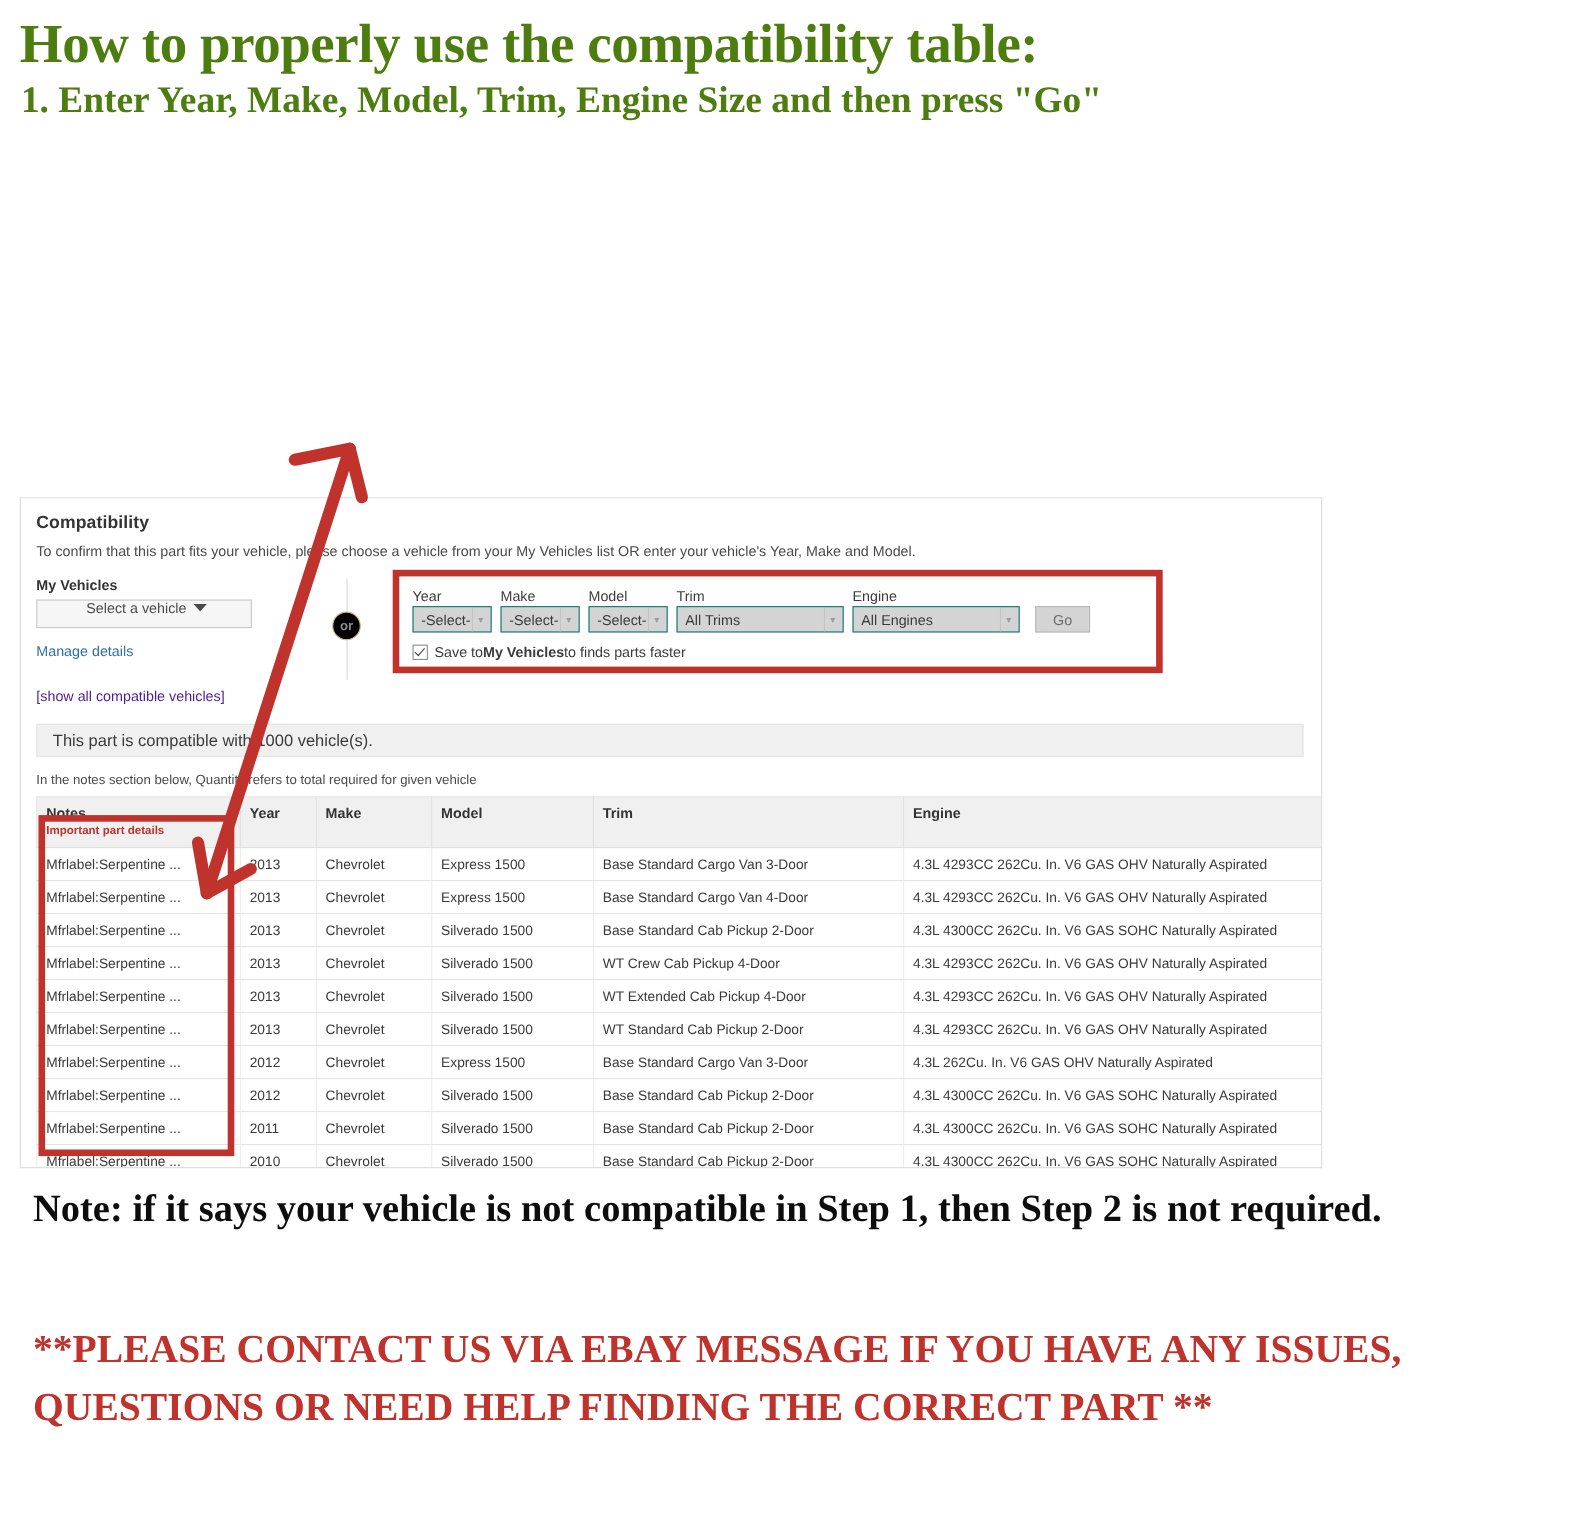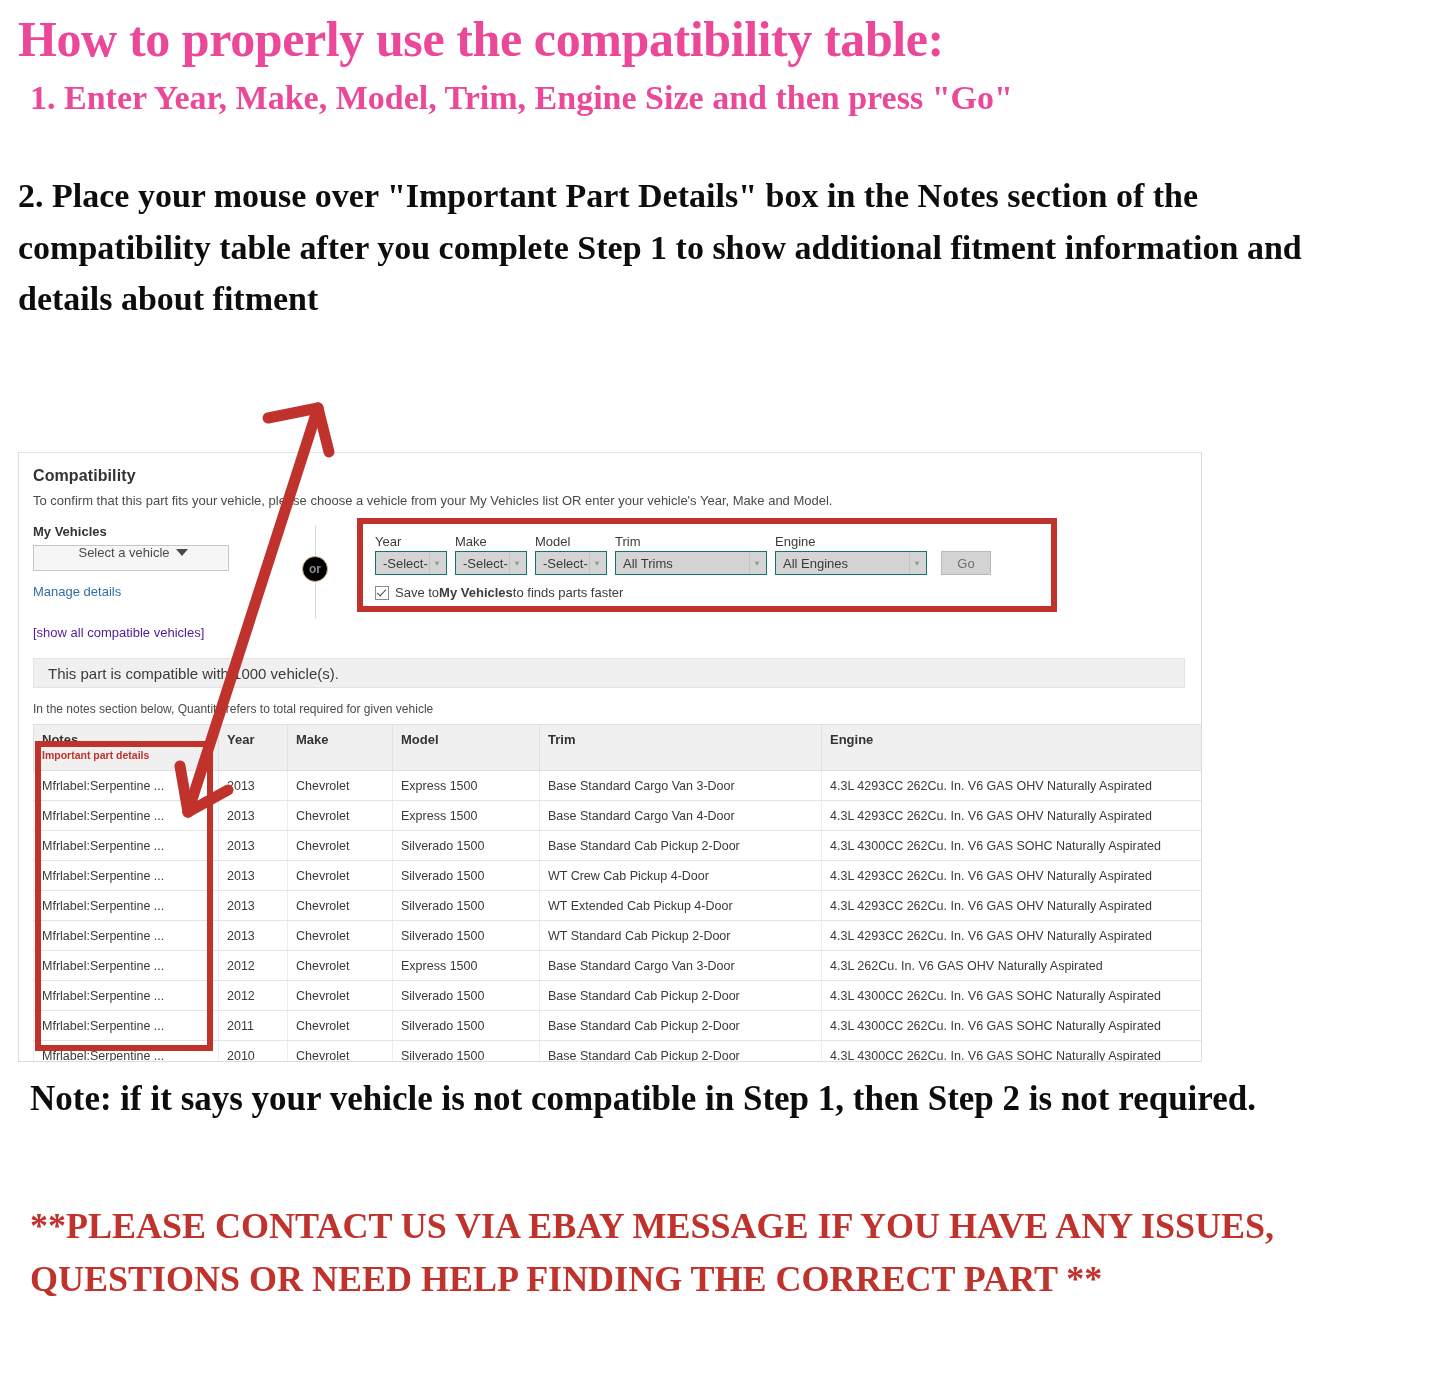--- a/index.html
+++ b/index.html
@@ -19,40 +19,40 @@
   .instructions {
     position: absolute;
     left: 18px;
     top: 12px;
     width: 1340px;
   }
   .title-red {
     font-family: "Liberation Serif", serif;
     font-weight: bold;
     font-size: 50px;
-    color: #ec4899;
+    color: #4d7c0f;
     line-height: 1.08;
     margin: 0 0 6px 0;
     letter-spacing: -0.4px;
   }
   .steps-label {
     font-family: "Liberation Serif", serif;
     font-weight: bold;
     font-size: 43px;
     color: #0d0d0d;
     line-height: 1.08;
     margin: 0 0 4px 0;
   }
   .step-line {
     font-family: "Liberation Serif", serif;
     font-weight: bold;
     font-size: 34px;
-    color: #ec4899;
+    color: #4d7c0f;
     line-height: 1.18;
-    margin: 12px;
+    margin: 1px;
   }
   .step-two {
     font-family: "Liberation Serif", serif;
     font-weight: bold;
     font-size: 34px;
     color: #0d0d0d;
     line-height: 1.52;
     margin: 52px 0 0 0;
     width: 1310px;
   }
@@ -367,21 +367,20 @@
     color: #c0322c;
     line-height: 1.48;
   }
 </style>
 </head>
 <body>
 
 <div class="instructions">
   <h1 class="title-red">How to properly use the compatibility table:</h1>
   <div class="step-line">1. Enter Year, Make, Model, Trim, Engine Size and then press "Go"</div>
-  <div class="step-two">2. Place your mouse over "Important Part Details" box in the Notes section of the compatibility table after you complete Step 1 to show additional fitment information and details about fitment</div>
 </div>
 
 <div class="compat-panel">
   <div class="compat-inner">
 
     <div class="compat-heading">Compatibility</div>
     <div class="compat-sub">To confirm that this part fits your vehicle, please choose a vehicle from your My Vehicles list OR enter your vehicle's Year, Make and Model.</div>
 
     <div class="compat-row">
 

